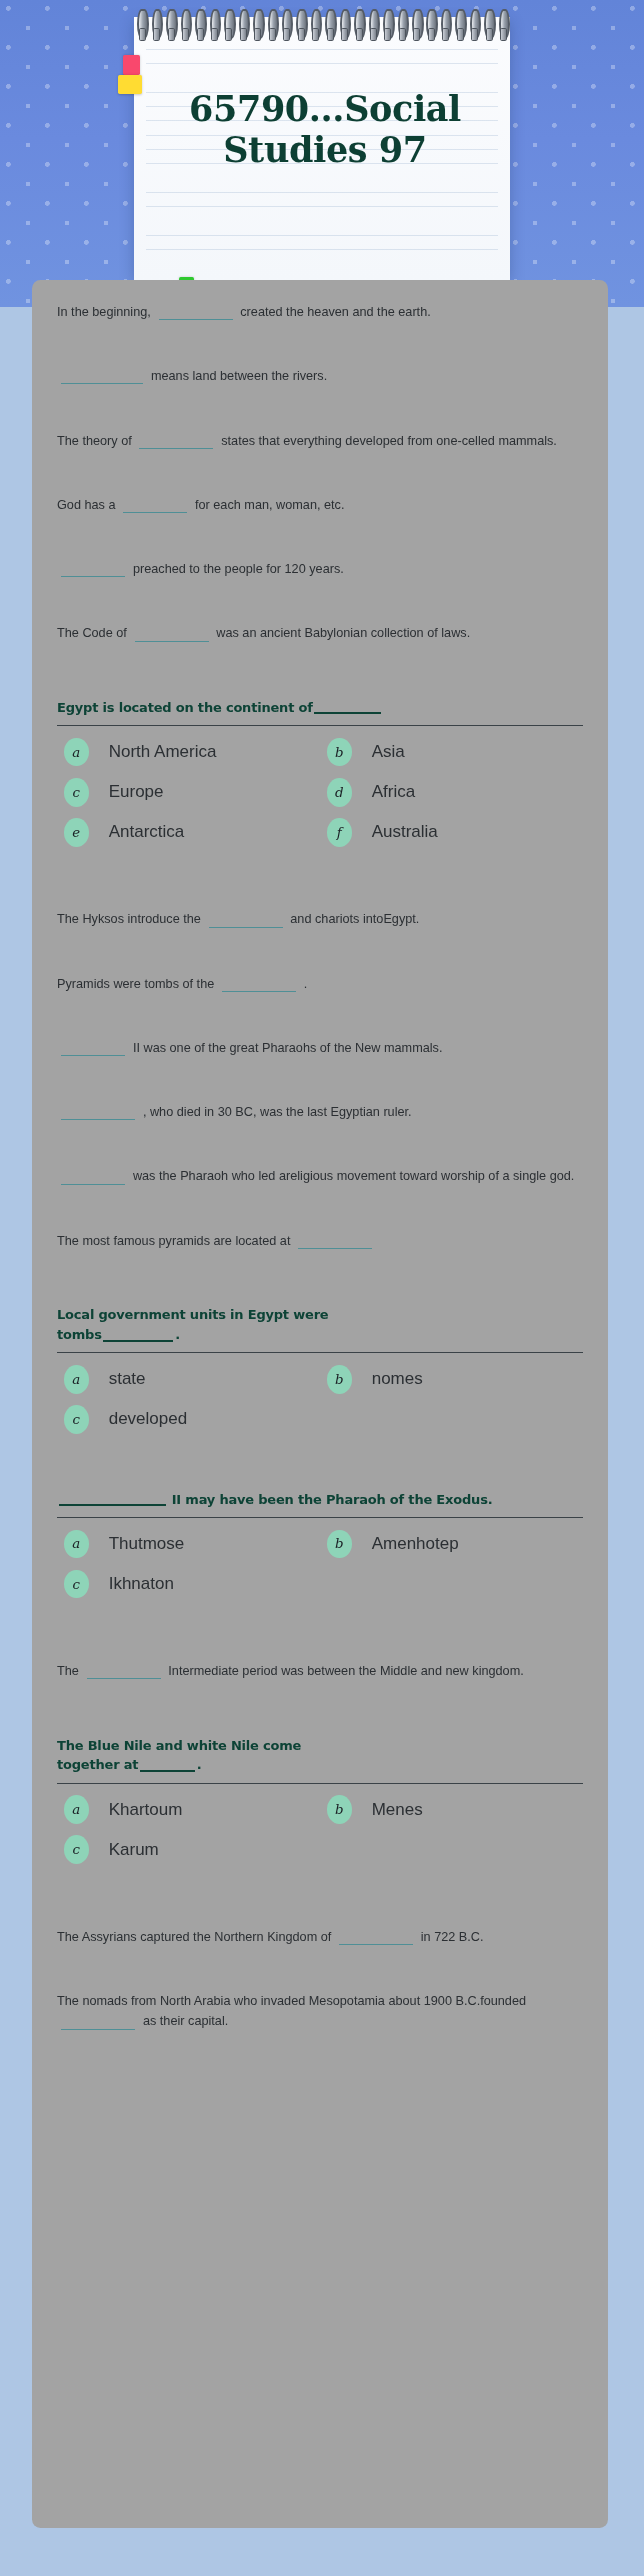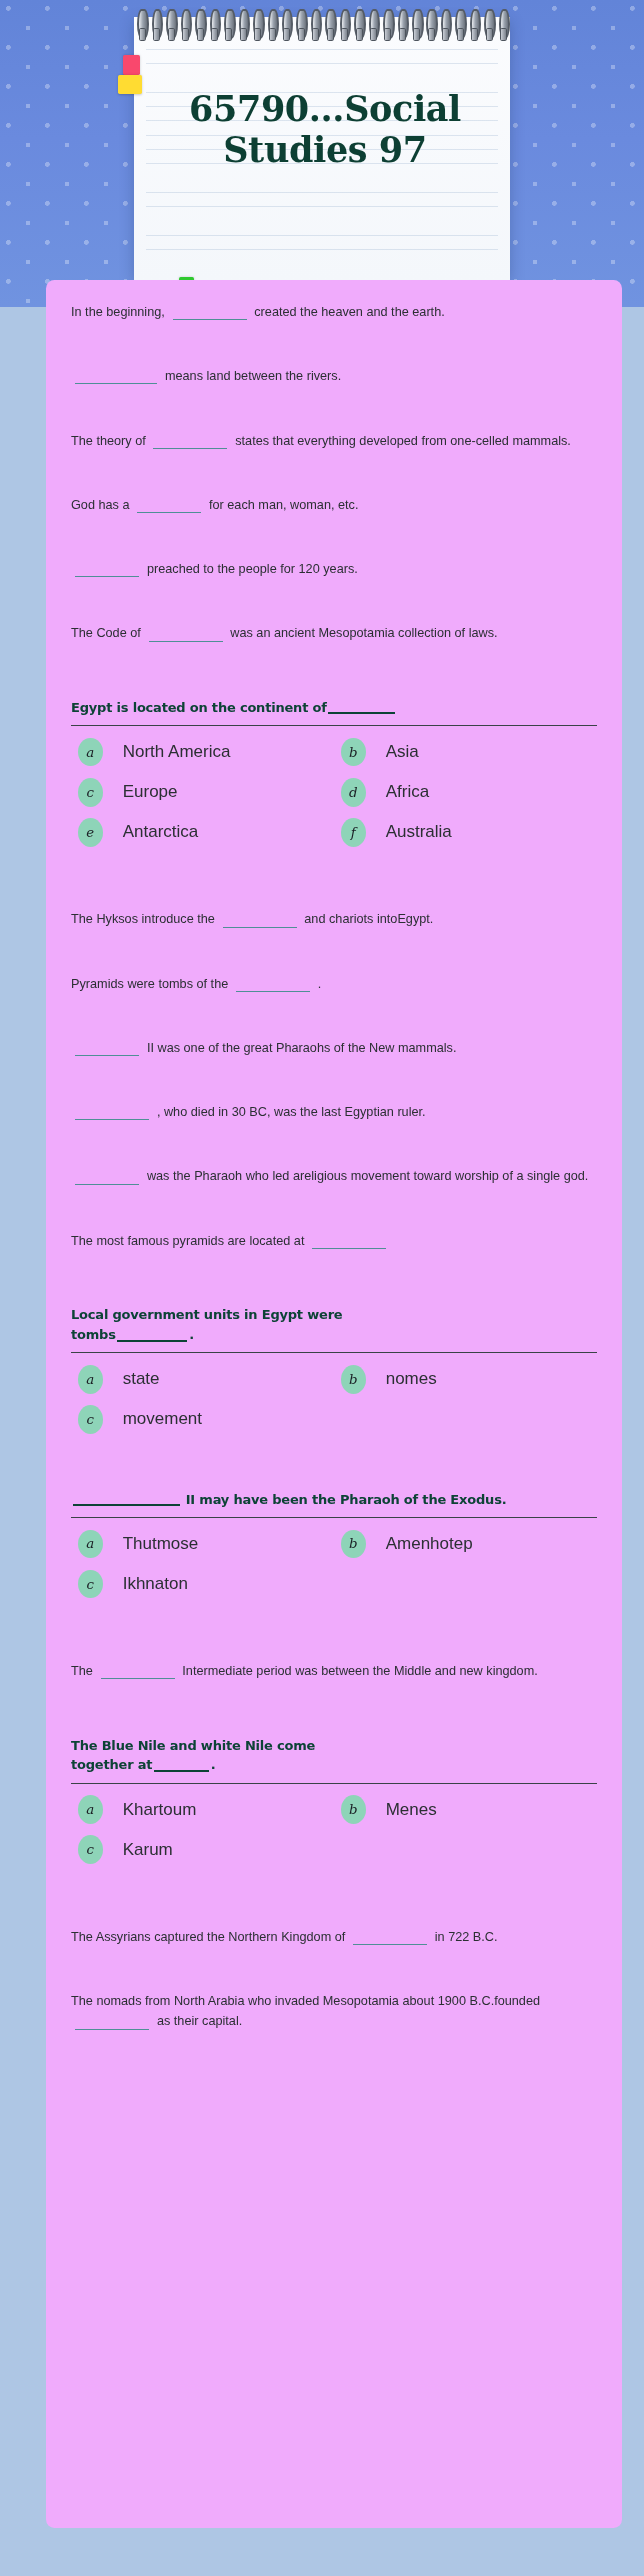--- a/index.html
+++ b/index.html
@@ -98,25 +98,25 @@
     font-weight: 700;
     font-size: 35px;
     line-height: 1.18;
     color: #0d3f33;
     letter-spacing: -0.4px;
   }
 
   
   .card {
     position: absolute;
-    left: 46px;
+    left: 32px;
     top: 280px;
     width: 576px;
     min-height: 2248px;
-    background: #f0abfc;
+    background: #a3a3a3;
     border-radius: 8.4px;
     padding: 22px 25px 37px 25px;
   }
 
   
   .fib {
     font-size: 12.7px;
     line-height: 1.62;
     color: #2b2f33;
     margin: 0 0 37px 0;
@@ -264,21 +264,21 @@
   </div>
 
   <div class="fib">
     <span class="blank b-md"></span>
     <span>preached to the people for 120 years.</span>
   </div>
 
   <div class="fib">
     <span>The Code of</span>
     <span class="blank b-lg"></span>
-    <span>was an ancient Mesopotamia collection of laws.</span>
+    <span>was an ancient Babylonian collection of laws.</span>
   </div>
 
   <div class="sp-lg"></div>
 
   <div class="mc">
     <div class="mc-q">
       <span>Egypt is located on the continent of</span><span class="u u-1"></span>
     </div>
     <div class="mc-rule"></div>
     <div class="mc-grid">
@@ -355,21 +355,21 @@
       <div class="opt">
         <div class="bubble">a</div>
         <div class="opt-label">state</div>
       </div>
       <div class="opt">
         <div class="bubble">b</div>
         <div class="opt-label">nomes</div>
       </div>
       <div class="opt">
         <div class="bubble">c</div>
-        <div class="opt-label">movement</div>
+        <div class="opt-label">developed</div>
       </div>
     </div>
   </div>
 
   <div class="sp-lg"></div>
 
   <div class="mc">
     <div class="mc-q">
       <span class="u u-3"></span>
       <span>II may have been the Pharaoh of the Exodus.</span>

